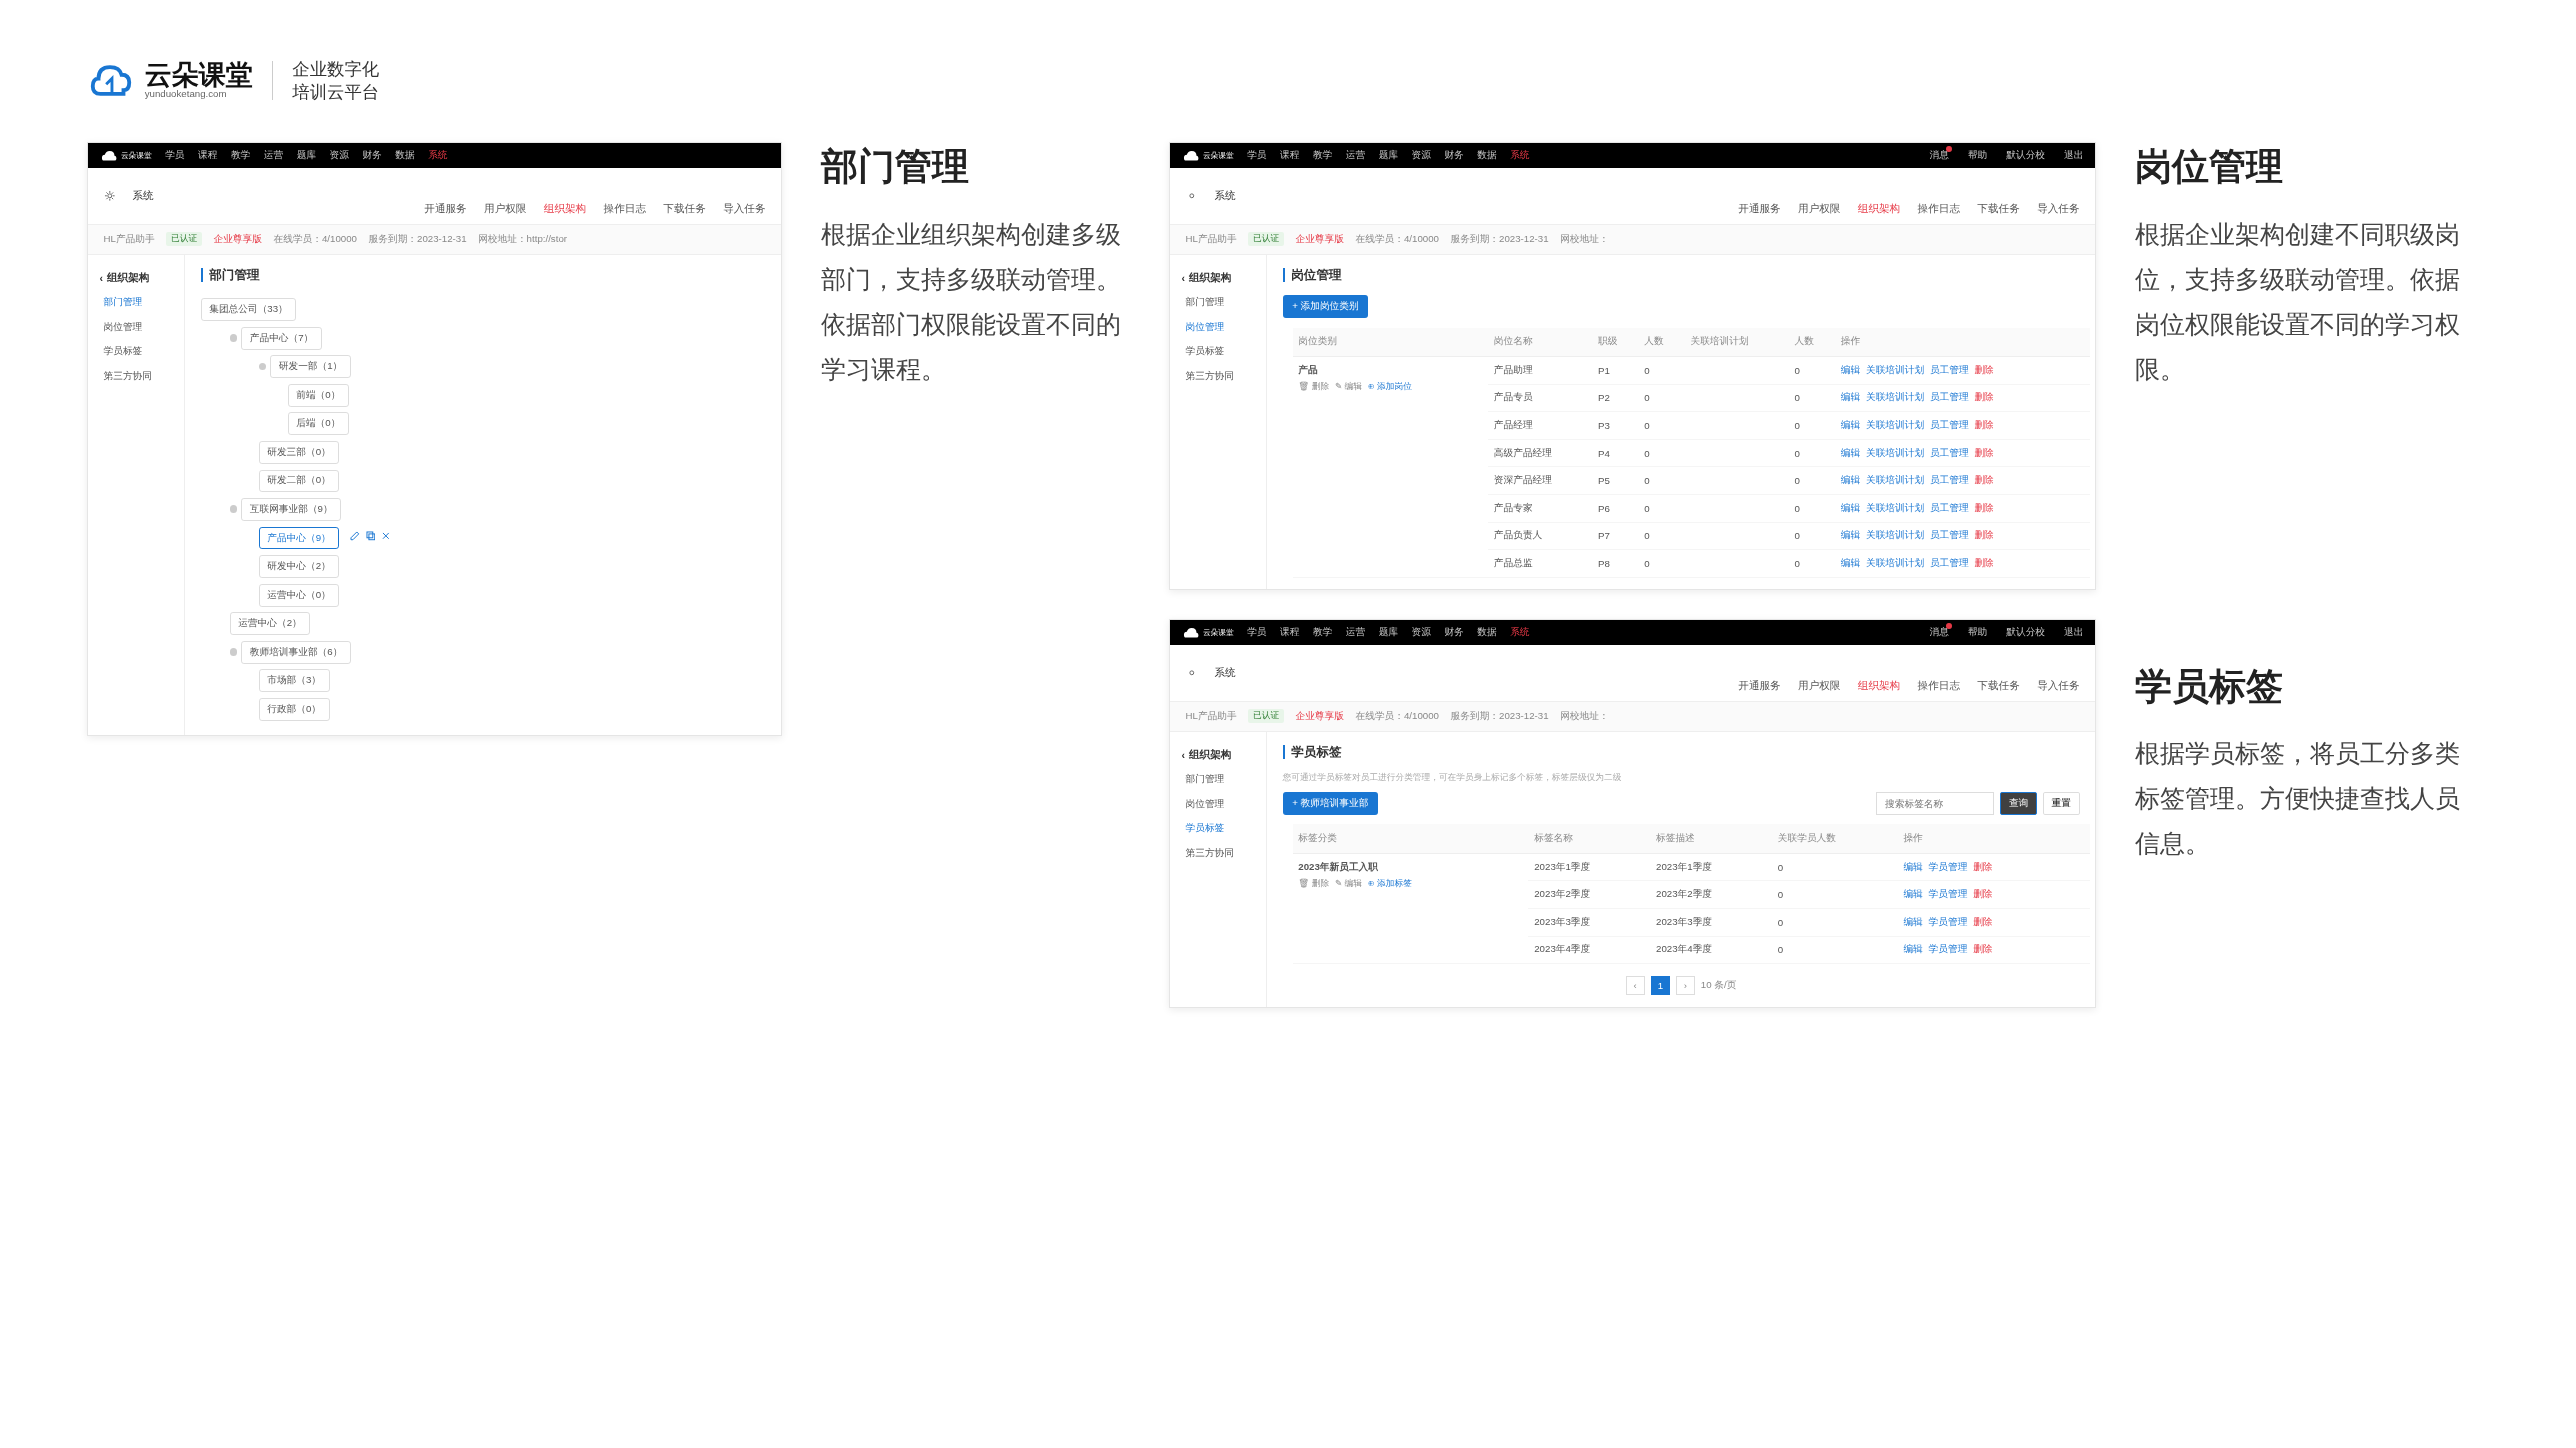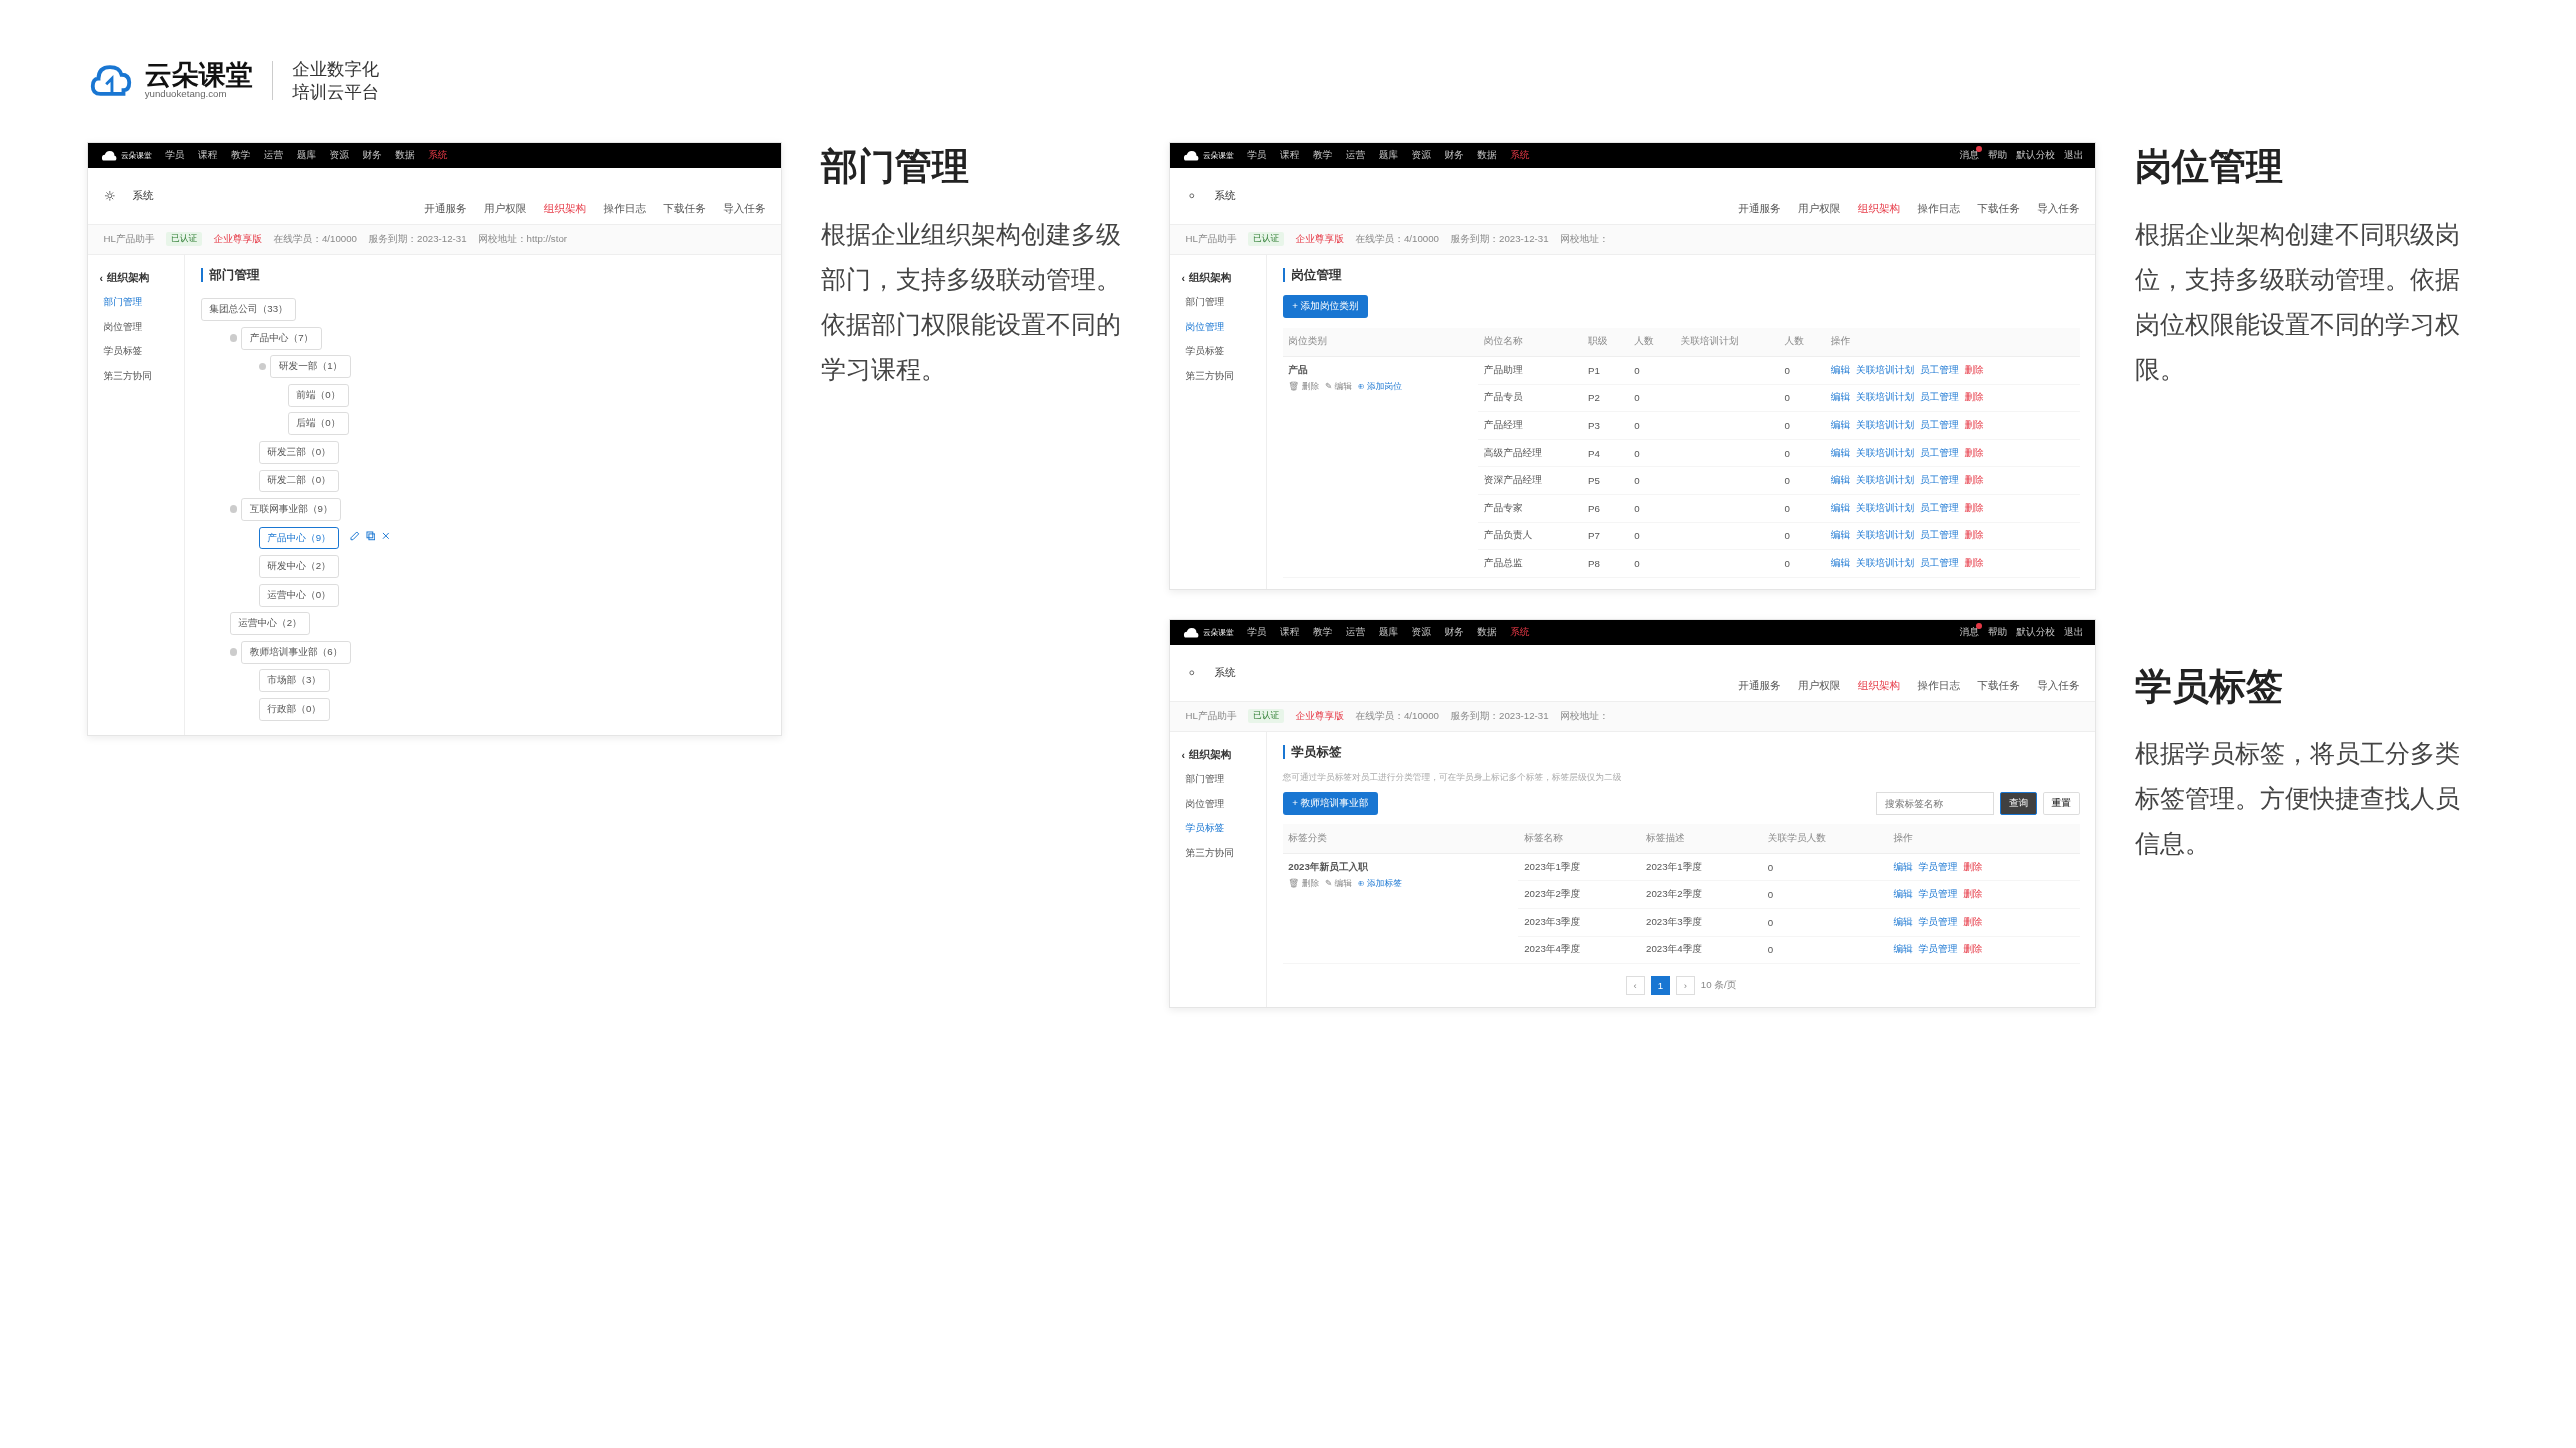--- a/index.html
+++ b/index.html
@@ -29,21 +29,21 @@
 .section-title { font-size: 37px; font-weight: 600; color: #222; margin-bottom: 19.3px; }
 .section-desc { font-size: 25px; color: #444; line-height: 1.8; }
 
 
 .shot { background: #fff; border: 1px solid #e5e5e5; box-shadow: 0 1.9px 7.7px rgba(0,0,0,0.08); font-size: 10.6px; color: #333; overflow: hidden; }
 .shot-top { background: #000; color: #ccc; display: flex; align-items: center; padding: 5.8px 11.6px; font-size: 9.7px; gap: 13.5px; }
 .shot-top .logo-box { display: flex; align-items: center; gap: 3.9px; }
 .shot-top .logo-cloud { width: 17.4px; height: 13.5px; }
 .shot-top .nav-item { color: #ccc; }
 .shot-top .nav-item.hl { color: #e63946; }
-.shot-top .right { margin-left: auto; display: flex; gap: 9px; align-items: center; }
+.shot-top .right { margin-left: auto; display: flex; gap: 19px; align-items: center; }
 .shot-top .dot { width: 5.8px; height: 5.8px; background: #e63946; border-radius: 50%; position: absolute; top: -2.9px; right: -2.9px; }
 .shot-top .msg { position: relative; }
 
 .shot-sub { display: flex; align-items: center; gap: 17.4px; padding: 7.7px 15.5px; font-size: 10.6px; border-bottom: 1px solid #eee; background: #fff; }
 .shot-sub .gear { width: 11.6px; height: 11.6px; }
 .shot-sub .sub-item { color: #555; margin-top: 26px; }
 .shot-sub .sub-item.active { color: #e63946; }
 
 .shot-status { display: flex; align-items: center; gap: 11.6px; padding: 7.7px 15.5px; font-size: 9.7px; color: #888; background: #fafafa; border-bottom: 1px solid #eee; }
 .shot-status .badge { background: #e8f5e9; color: #2e7d32; padding: 1px 4.8px; border-radius: 1.9px; font-size: 8.7px; }
@@ -61,21 +61,21 @@
 
 .tree-node { display: inline-flex; align-items: center; gap: 3.9px; padding: 3.9px 7.7px; border: 1px solid #ddd; border-radius: 2.9px; font-size: 9.7px; color: #555; margin: 2.9px 0; background: #fff; }
 .tree-node.selected { border-color: #1976d2; color: #1976d2; }
 .tree-level { margin-left: 29px; position: relative; }
 .tree-root { margin-left: 0; }
 .tree-connector { width: 7.7px; height: 7.7px; border-radius: 50%; background: #ccc; display: inline-block; vertical-align: middle; margin-right: 3.9px; }
 .tree-actions { display: inline-flex; gap: 5.8px; margin-left: 7.7px; color: #1976d2; font-size: 9.7px; }
 
 
 .btn-primary { background: #1976d2; color: #fff; border: none; padding: 4.8px 9.7px; font-size: 9.7px; border-radius: 2.9px; display: inline-flex; align-items: center; gap: 3.9px; }
-.table { width: 100%; border-collapse: collapse; font-size: 9.7px; margin-top: 9.7px; }
+.table { width: 100%; border-collapse: collapse; font-size: 9.7px; margin-top: 9.7px; margin-left: 10px; }
 .table th { text-align: left; padding: 7.7px 5.8px; color: #888; font-weight: normal; background: #fafafa; border-bottom: 1px solid #eee; }
 .table td { padding: 6.8px 5.8px; border-bottom: 1px solid #f5f5f5; color: #555; }
 .table .op { white-space: nowrap; }
 .table .op span { color: #1976d2; margin-right: 5.8px; }
 .table .op span.del { color: #e63946; }
 .table .group-cell { vertical-align: top; }
 .table .sub-actions { font-size: 8.7px; color: #888; margin-top: 3.9px; }
 .table .sub-actions span { margin-right: 5.8px; }
 .table .sub-actions .blue { color: #1976d2; }
 

